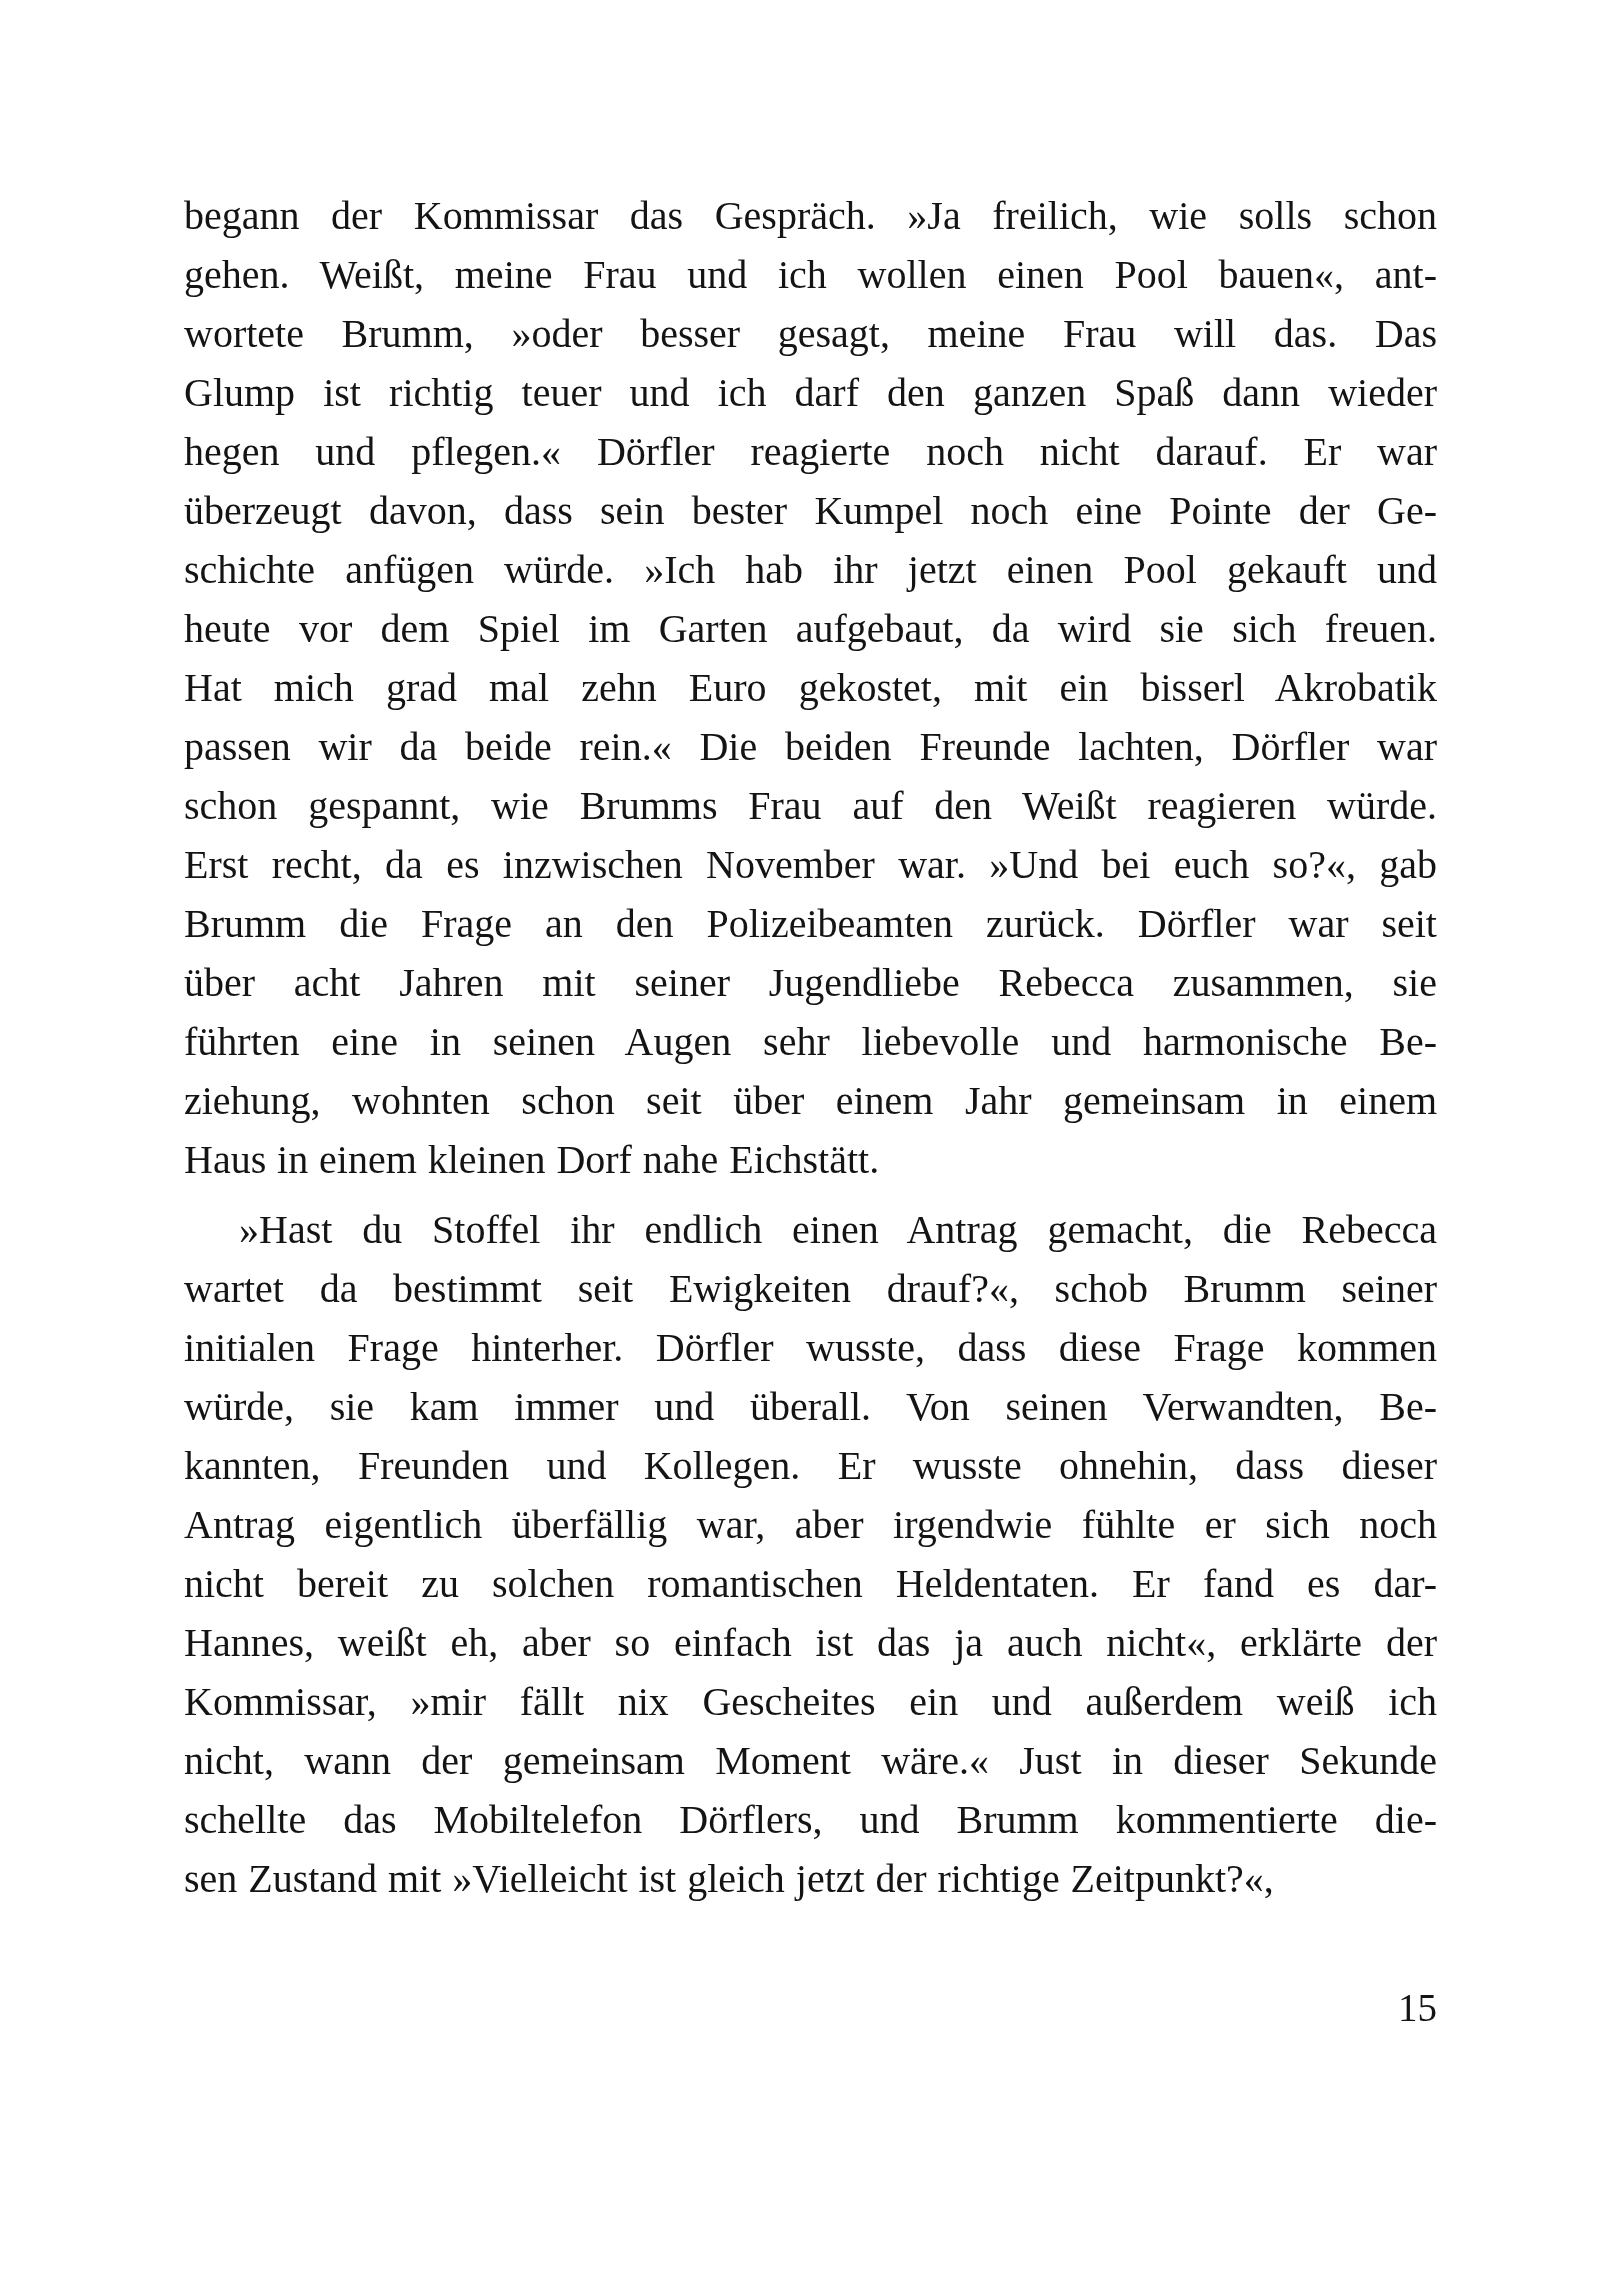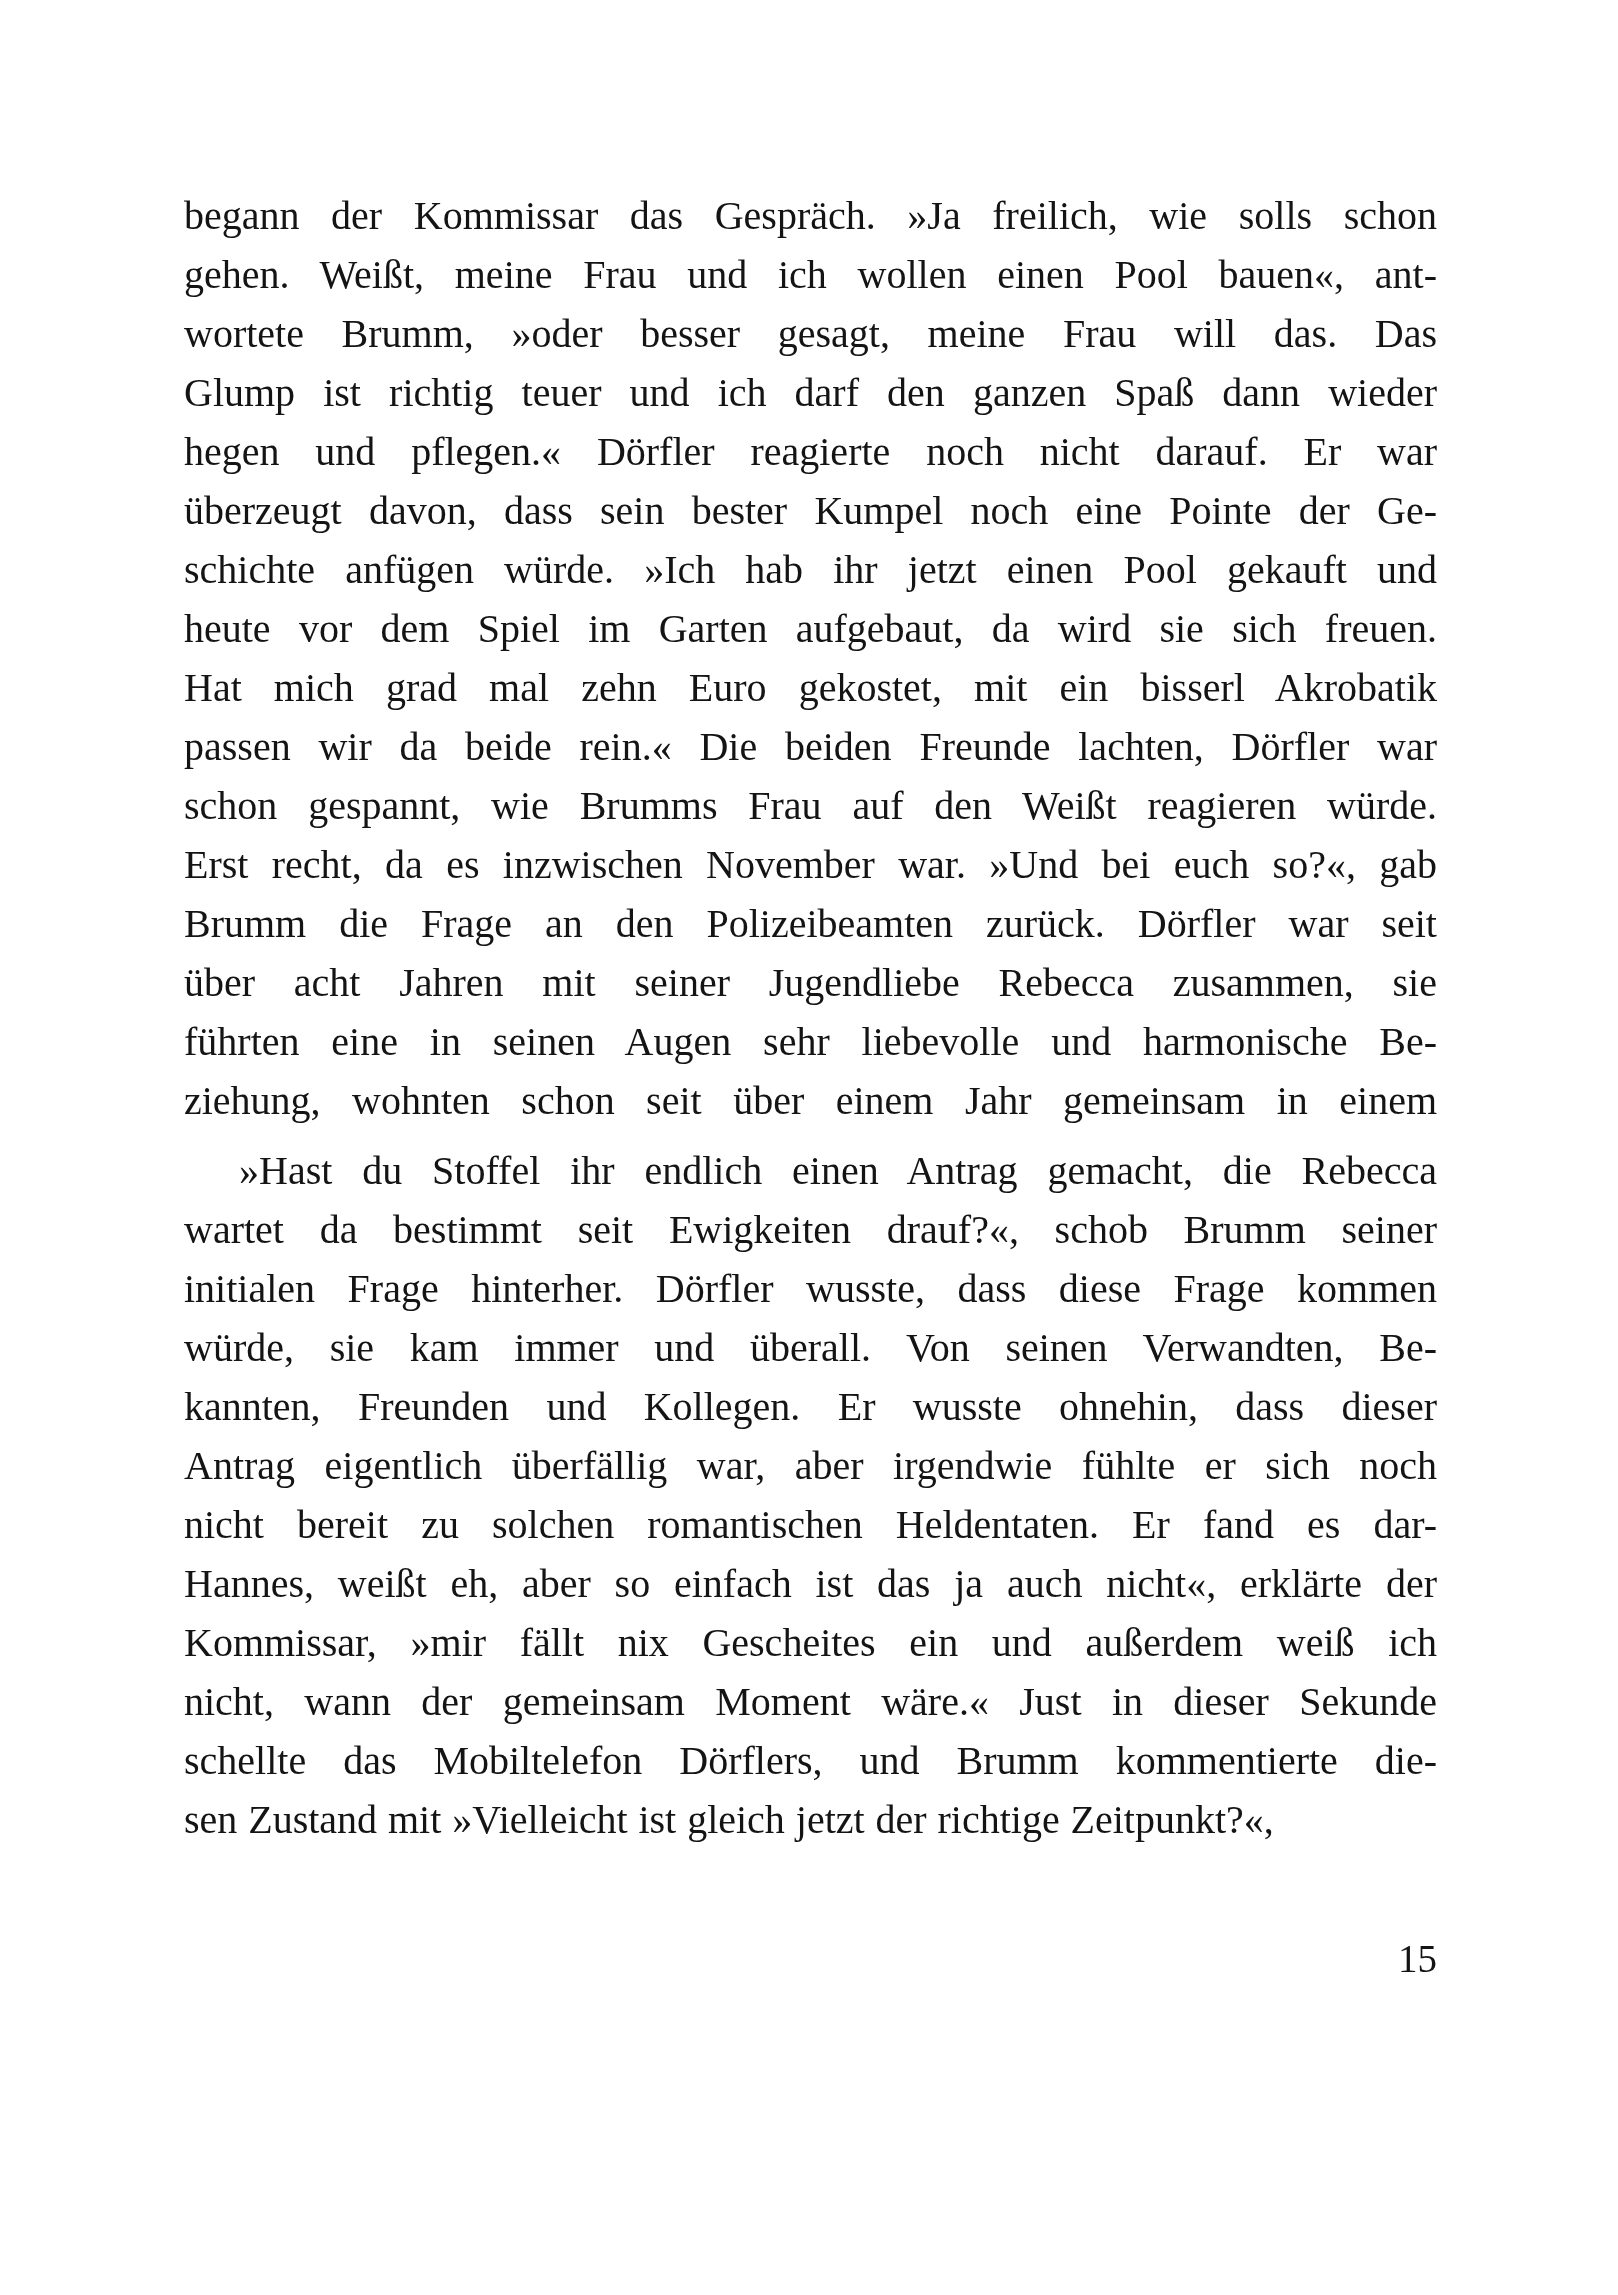--- a/index.html
+++ b/index.html
@@ -32,21 +32,21 @@
     word-spacing: 0.9px;
   }
   .line.last {
     text-align-last: left;
   }
   .line.indent {
     text-indent: 55px;
   }
   .page-number {
     position: absolute;
-    top: 1933px;
+    top: 1982px;
     left: 184px;
     width: 1253px;
     text-align: right;
     font-size: 39px;
     line-height: 51px;
     color: #141414;
   }
 </style>
 </head>
 <body>
@@ -63,20 +63,21 @@
         <div class="line">schichte anfügen würde. »Ich hab ihr jetzt einen Pool gekauft und</div>
         <div class="line">heute vor dem Spiel im Garten aufgebaut, da wird sie sich freuen.</div>
         <div class="line">Hat mich grad mal zehn Euro gekostet, mit ein bisserl Akrobatik</div>
         <div class="line">passen wir da beide rein.« Die beiden Freunde lachten, Dörfler war</div>
         <div class="line">schon gespannt, wie Brumms Frau auf den Weißt reagieren würde.</div>
         <div class="line">Erst recht, da es inzwischen November war. »Und bei euch so?«, gab</div>
         <div class="line">Brumm die Frage an den Polizeibeamten zurück. Dörfler war seit</div>
         <div class="line">über acht Jahren mit seiner Jugendliebe Rebecca zusammen, sie</div>
         <div class="line">führten eine in seinen Augen sehr liebevolle und harmonische Be-</div>
         <div class="line">ziehung, wohnten schon seit über einem Jahr gemeinsam in einem</div>
+        <div class="line last">Haus in einem kleinen Dorf nahe Eichstätt.</div>
       </div>
       <div class="paragraph">
         <div class="line indent">»Hast du Stoffel ihr endlich einen Antrag gemacht, die Rebecca</div>
         <div class="line">wartet da bestimmt seit Ewigkeiten drauf?«, schob Brumm seiner</div>
         <div class="line">initialen Frage hinterher. Dörfler wusste, dass diese Frage kommen</div>
         <div class="line">würde, sie kam immer und überall. Von seinen Verwandten, Be-</div>
         <div class="line">kannten, Freunden und Kollegen. Er wusste ohnehin, dass dieser</div>
         <div class="line">Antrag eigentlich überfällig war, aber irgendwie fühlte er sich noch</div>
         <div class="line">nicht bereit zu solchen romantischen Heldentaten. Er fand es dar-</div>
         <div class="line">Hannes, weißt eh, aber so einfach ist das ja auch nicht«, erklärte der</div>

